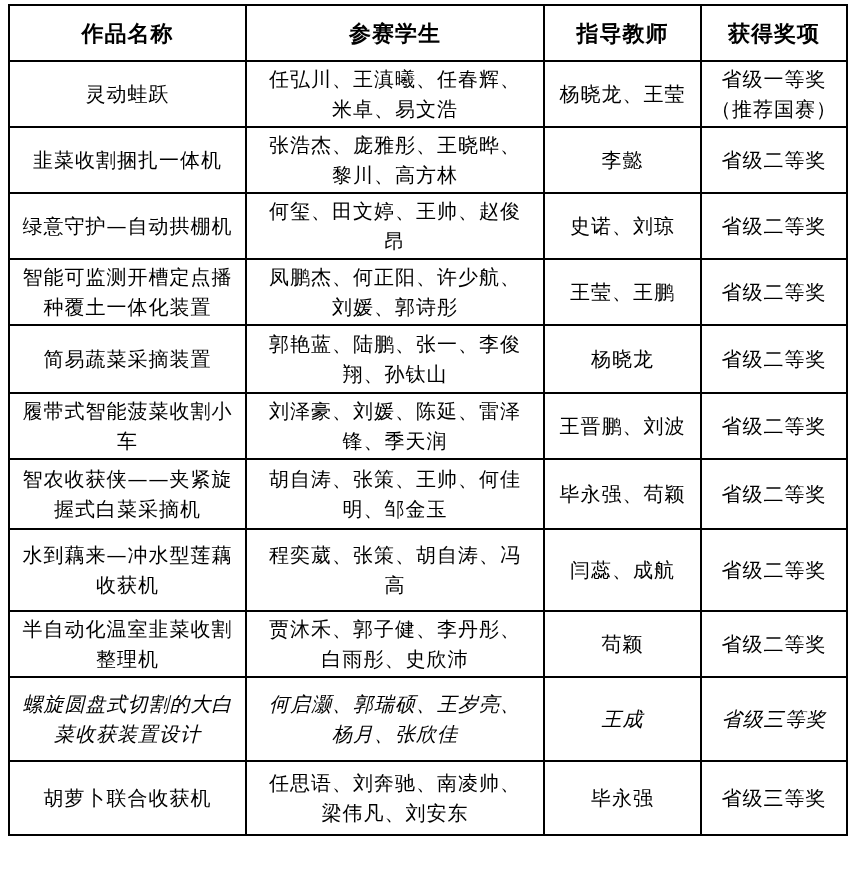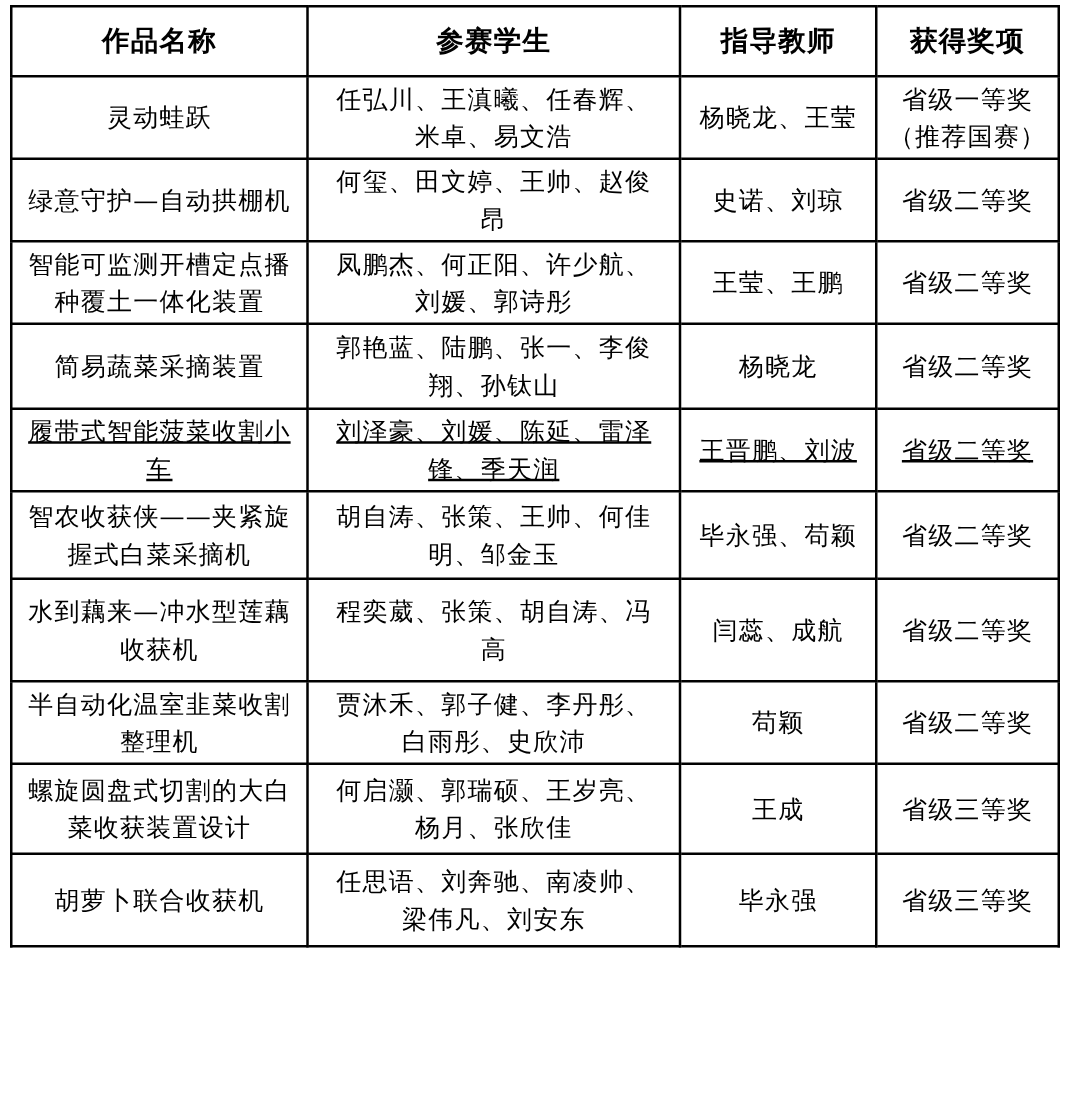--- a/index.html
+++ b/index.html
@@ -61,39 +61,45 @@
       <th>获得奖项</th>
     </tr>
   </thead>
   <tbody>
     <tr style="height:54px;">
       <td>灵动蛙跃</td>
       <td>任弘川、王滇曦、任春辉、米卓、易文浩</td>
       <td>杨晓龙、王莹</td>
       <td>省级一等奖（推荐国赛）</td>
     </tr>
+    <tr style="height:60px;">
+      <td>韭菜收割捆扎一体机</td>
+      <td>张浩杰、庞雅彤、王晓晔、黎川、高方林</td>
+      <td>李懿</td>
+      <td>省级二等奖</td>
+    </tr>
     <tr style="height:64px;">
       <td>绿意守护—自动拱棚机</td>
       <td>何玺、田文婷、王帅、赵俊昂</td>
       <td>史诺、刘琼</td>
       <td>省级二等奖</td>
     </tr>
     <tr style="height:60px;">
       <td>智能可监测开槽定点播种覆土一体化装置</td>
       <td>凤鹏杰、何正阳、许少航、刘媛、郭诗彤</td>
       <td>王莹、王鹏</td>
       <td>省级二等奖</td>
     </tr>
     <tr style="height:68px;">
       <td>简易蔬菜采摘装置</td>
       <td>郭艳蓝、陆鹏、张一、李俊翔、孙钛山</td>
       <td>杨晓龙</td>
       <td>省级二等奖</td>
     </tr>
-    <tr style="height:52px;text-decoration:underline;">
+    <tr style="height:52px;">
       <td>履带式智能菠菜收割小车</td>
       <td>刘泽豪、刘媛、陈延、雷泽锋、季天润</td>
       <td>王晋鹏、刘波</td>
       <td>省级二等奖</td>
     </tr>
     <tr style="height:70px;">
       <td>智农收获侠——夹紧旋握式白菜采摘机</td>
       <td>胡自涛、张策、王帅、何佳明、邹金玉</td>
       <td>毕永强、苟颖</td>
       <td>省级二等奖</td>
@@ -103,21 +109,21 @@
       <td>程奕葳、张策、胡自涛、冯高</td>
       <td>闫蕊、成航</td>
       <td>省级二等奖</td>
     </tr>
     <tr style="height:60px;">
       <td>半自动化温室韭菜收割整理机</td>
       <td>贾沐禾、郭子健、李丹彤、白雨彤、史欣沛</td>
       <td>苟颖</td>
       <td>省级二等奖</td>
     </tr>
-    <tr style="height:72px;">
+    <tr style="height:84px;font-style:italic;">
       <td>螺旋圆盘式切割的大白菜收获装置设计</td>
       <td>何启灏、郭瑞硕、王岁亮、杨月、张欣佳</td>
       <td>王成</td>
       <td>省级三等奖</td>
     </tr>
     <tr style="height:74px;">
       <td>胡萝卜联合收获机</td>
       <td>任思语、刘奔驰、南凌帅、梁伟凡、刘安东</td>
       <td>毕永强</td>
       <td>省级三等奖</td>

